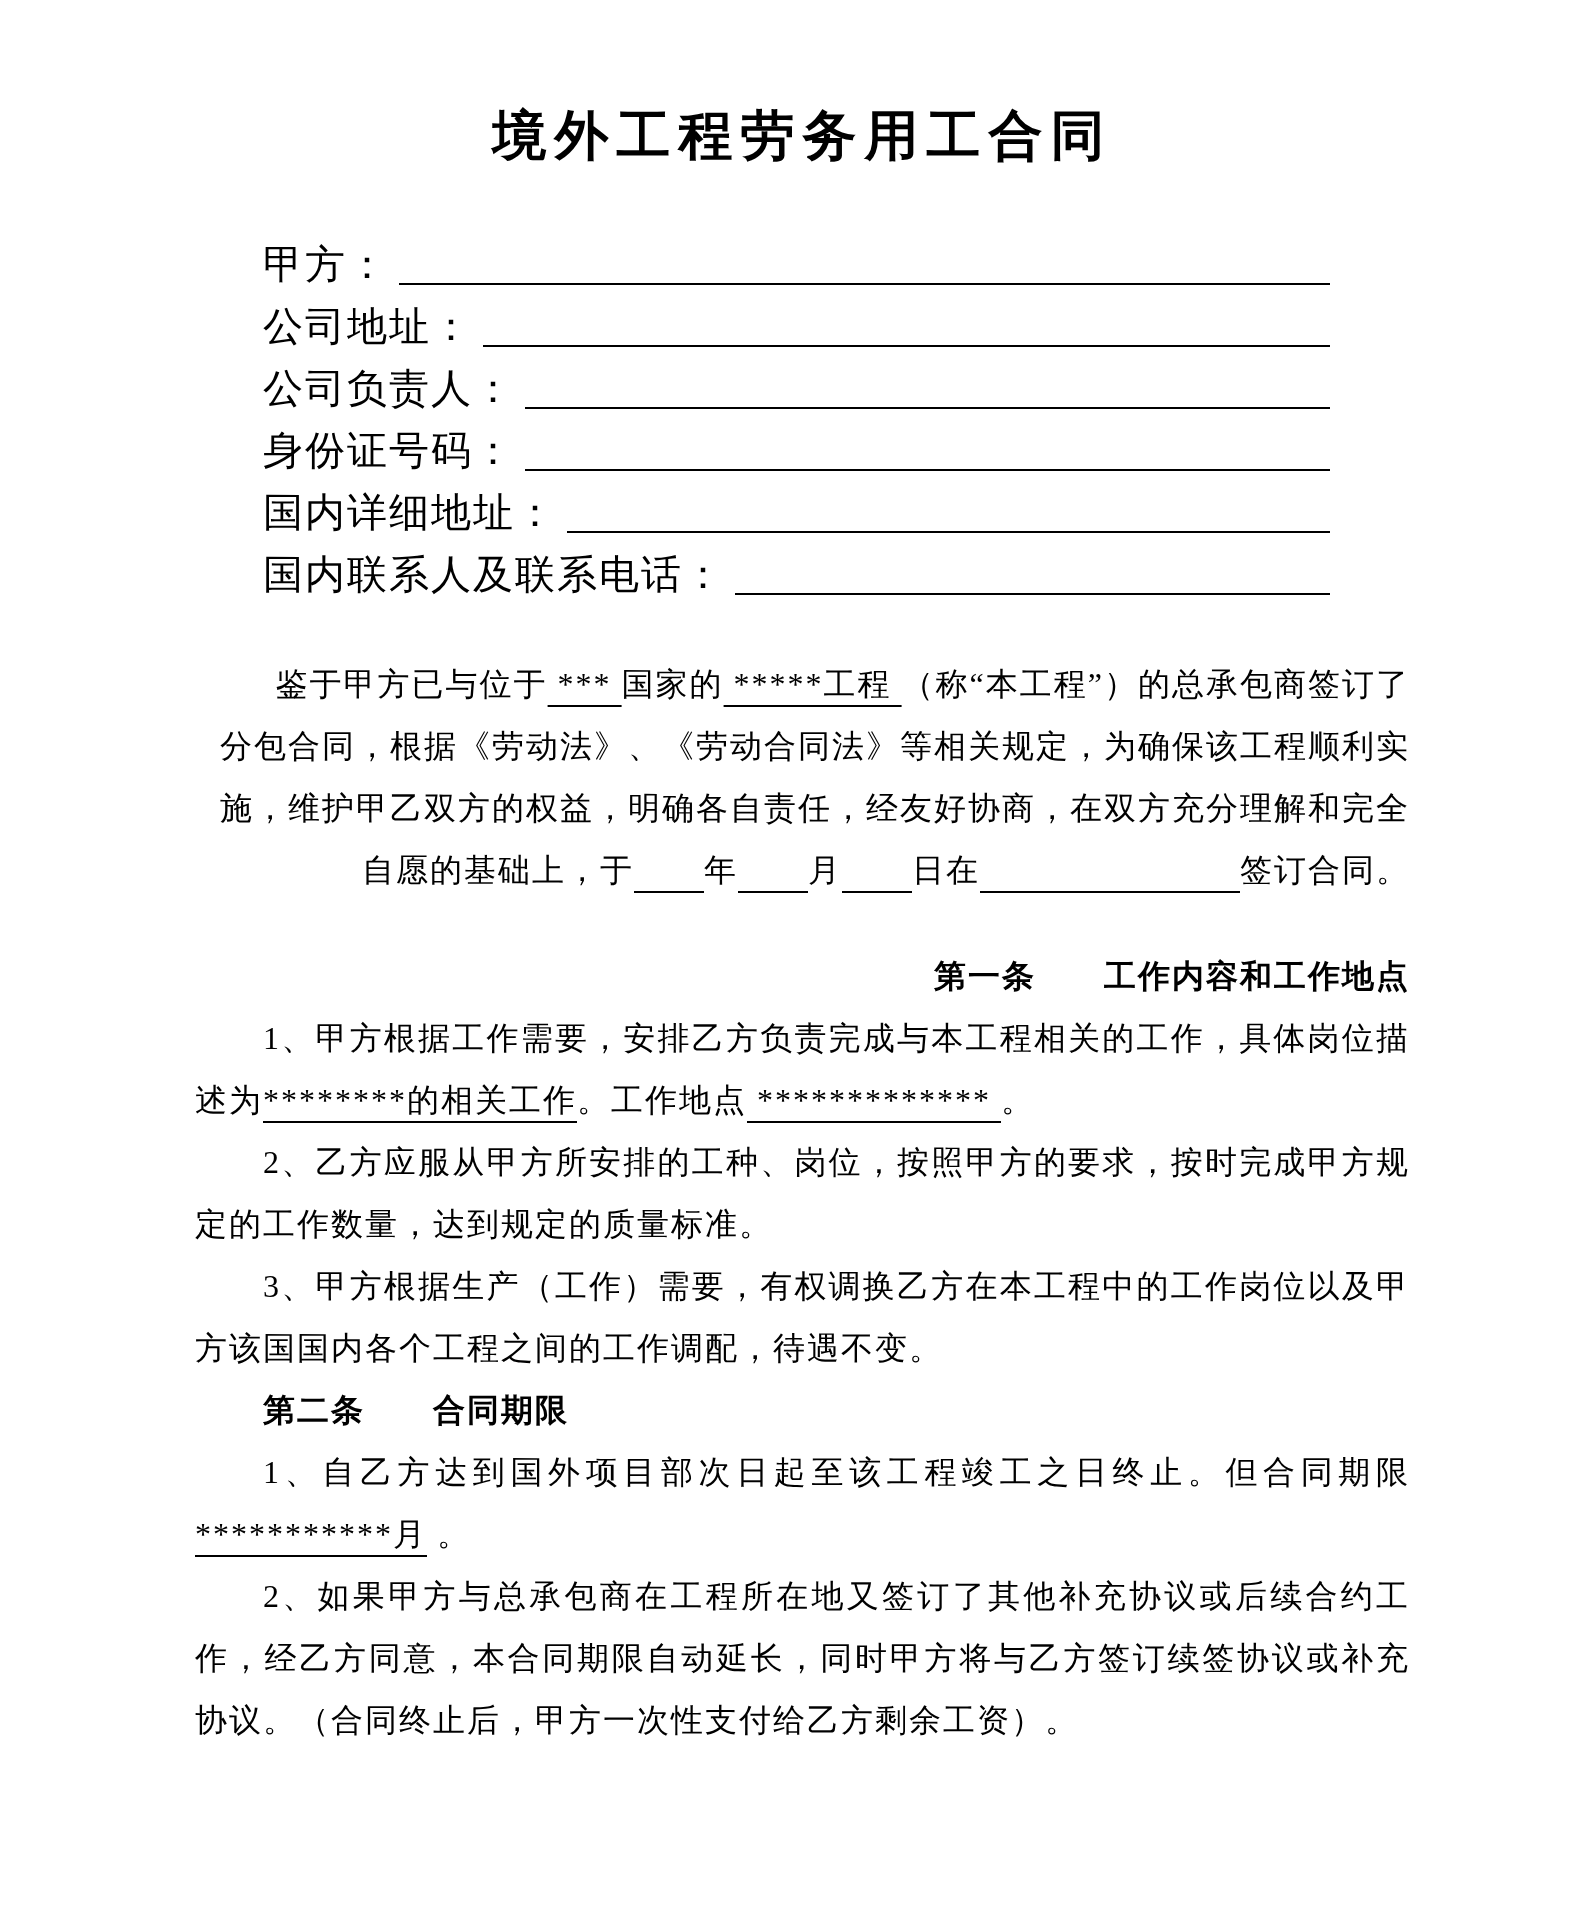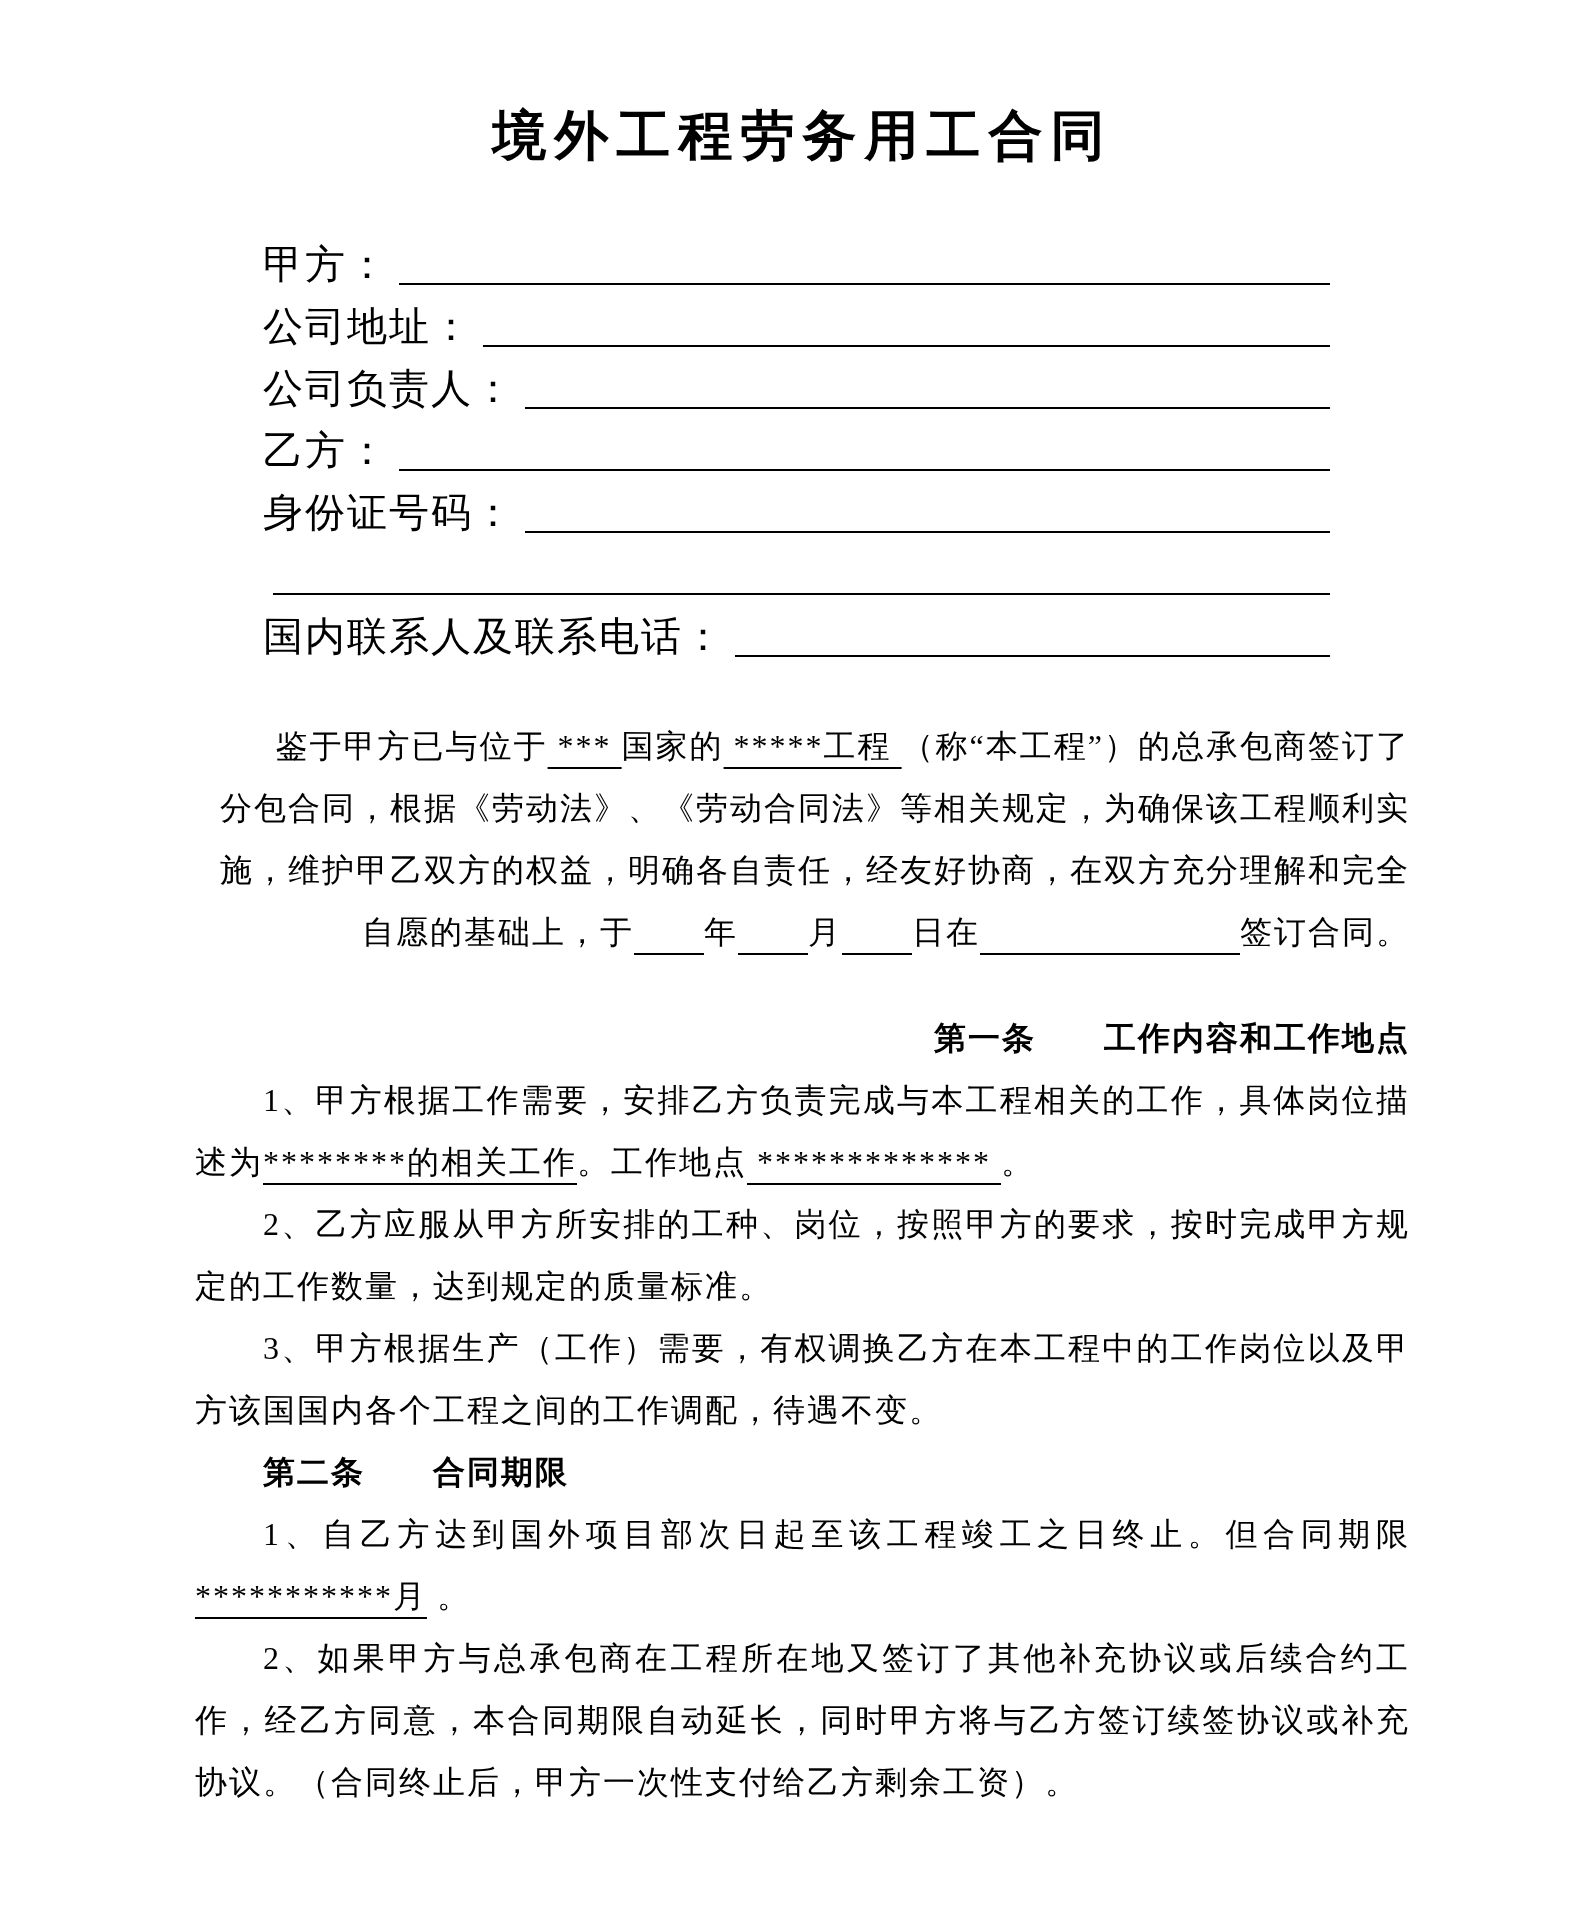--- a/index.html
+++ b/index.html
@@ -57,32 +57,27 @@
           <span></span>
         </span>
     </div>
     <div class="form-row">
       <span class="label">公司负责人：</span>
       <span class="blank">
           <span></span>
         </span>
     </div>
     <div class="form-row">
-      <span class="label">乙方：</span>
-      <span class="blank">
-          <span></span>
-        </span>
-    </div>
-    <div class="form-row">
       <span class="label">身份证号码：</span>
       <span class="blank">
           <span></span>
         </span>
     </div>
     <div class="form-row">
+      <span class="label">国内详细地址：</span>
       <span class="blank">
           <span></span>
         </span>
     </div>
     <div class="form-row">
       <span class="label">国内联系人及联系电话：</span>
       <span class="blank">
           <span></span>
         </span>
     </div>

